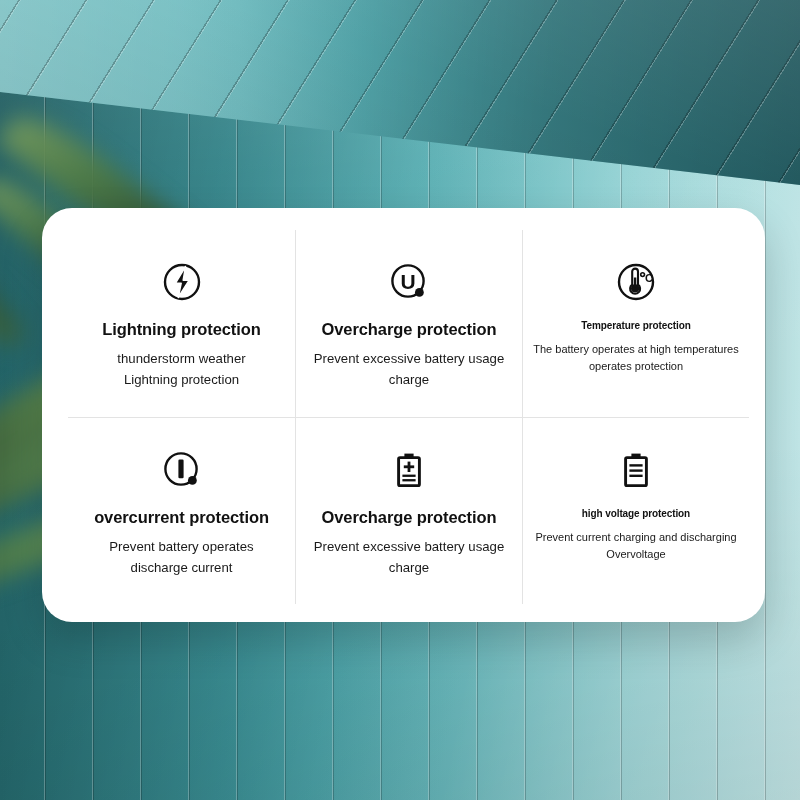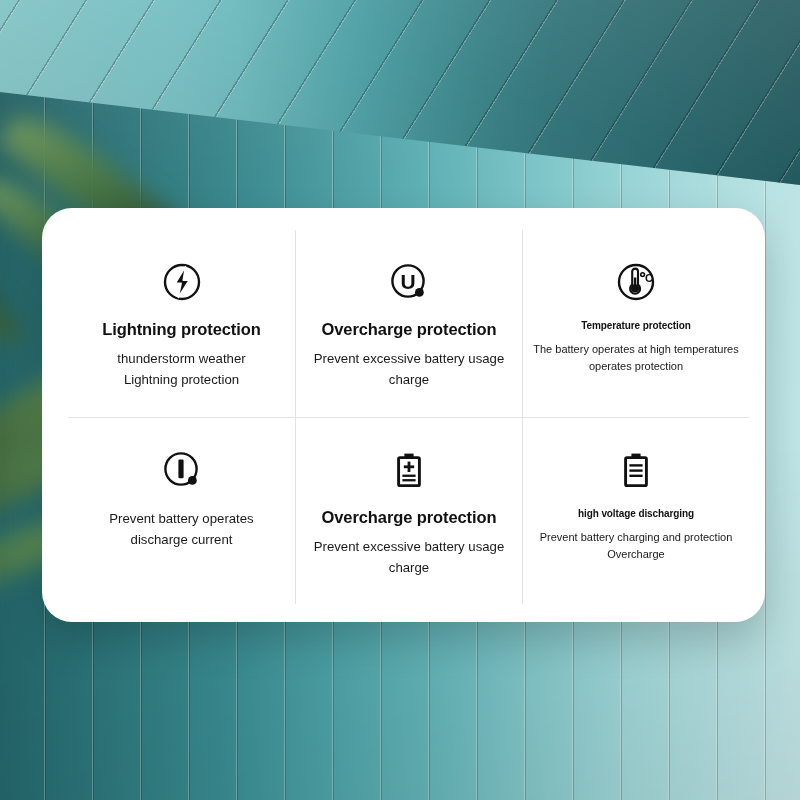--- a/index.html
+++ b/index.html
@@ -271,20 +271,21 @@
       </div>
 
       <div class="cell c4">
         <div class="icon-wrap">
           <svg width="44" height="44" viewBox="0 0 44 44">
             <circle cx="21" cy="21" r="15.6" fill="none" stroke="#111" stroke-width="2.4"></circle>
             <rect x="18.4" y="11.6" width="5.2" height="18.6" rx="1.2" fill="#111"></rect>
             <circle cx="32.4" cy="32.4" r="4.4" fill="#111"></circle>
           </svg>
         </div>
+        <div class="title">overcurrent protection</div>
         <div class="desc">Prevent battery operates</div>
         <div class="desc">discharge current</div>
       </div>
 
       <div class="cell c5">
         <div class="icon-wrap">
           <svg width="44" height="44" viewBox="0 0 44 44">
             <rect x="17.4" y="5.6" width="9.2" height="4.6" fill="#111"></rect>
             <rect x="11.6" y="9.6" width="20.8" height="28" rx="1.4" fill="none" stroke="#111" stroke-width="2.9"></rect>
             <rect x="20.6" y="13.6" width="2.8" height="10.4" fill="#111"></rect>
@@ -301,20 +302,20 @@
       <div class="cell c6">
         <div class="icon-wrap">
           <svg width="44" height="44" viewBox="0 0 44 44">
             <rect x="17.4" y="5.6" width="9.2" height="4.6" fill="#111"></rect>
             <rect x="11.6" y="9.6" width="20.8" height="28" rx="1.4" fill="none" stroke="#111" stroke-width="2.9"></rect>
             <rect x="15.4" y="16.2" width="13.2" height="2.4" fill="#111"></rect>
             <rect x="15.4" y="21.4" width="13.2" height="2.4" fill="#111"></rect>
             <rect x="15.4" y="26.6" width="13.2" height="2.4" fill="#111"></rect>
           </svg>
         </div>
-        <div class="title">high voltage discharging</div>
-        <div class="desc">Prevent battery charging and protection</div>
-        <div class="desc">Overcharge</div>
+        <div class="title">high voltage protection</div>
+        <div class="desc">Prevent current charging and discharging</div>
+        <div class="desc">Overvoltage</div>
       </div>
 
     </div>
   </div>
 </div>
 
 </body></html>

